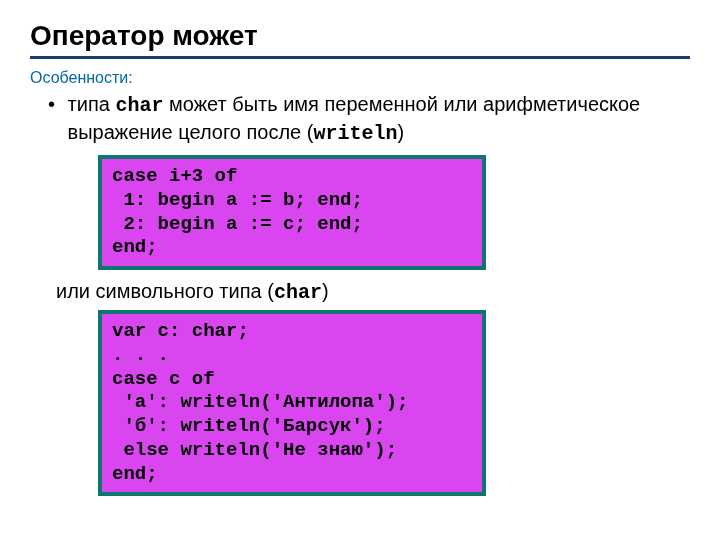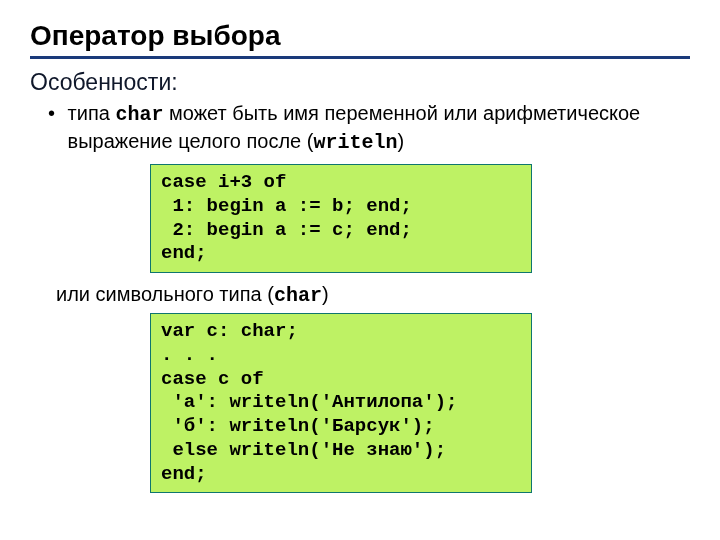--- a/index.html
+++ b/index.html
@@ -14,22 +14,22 @@
     box-sizing: border-box;
   }
   h1 {
     font-size: 28px;
     font-weight: bold;
     margin: 0 0 6px 0;
     padding: 0 0 4px 0;
     border-bottom: 3px solid #1a3a7a;
   }
   .features-label {
-    color: #0f172a;
-    font-size: 23px;
+    color: #0369a1;
+    font-size: 16px;
     margin: 10px 0 4px 0;
   }
   .bullet-row {
     margin: 2px 0 8px 18px;
     line-height: 1.35;
   }
   .bullet-dot {
     display: inline-block;
     width: 14px;
     vertical-align: top;
@@ -37,39 +37,39 @@
   .bullet-text {
     display: inline-block;
     width: 580px;
     vertical-align: top;
   }
   .kw {
     font-family: "Courier New", monospace;
     font-weight: bold;
   }
   .code-box {
-    background: #bef264;
-    border: 1px solid #0f766e;
+    background: #d946ef;
+    border: 4px solid #0f766e;
     font-family: "Courier New", monospace;
     font-weight: bold;
     font-size: 19px;
     line-height: 1.25;
     padding: 6px 10px;
-    margin: 6px 0 10px 120px;
+    margin: 6px 0 10px 68px;
     width: 360px;
     white-space: pre;
   }
   .or-line {
     margin: 0 0 6px 26px;
   }
 </style>
 </head>
 <body>
 
-<h1>Оператор выбора</h1>
+<h1>Оператор может</h1>
 
 <div class="features-label">Особенности:</div>
 
 <div class="bullet-row">
   <span class="bullet-dot">•</span>
   <span class="bullet-text">
     <span>типа </span><span class="kw">char</span><span> может быть имя переменной или арифметическое выражение целого после (</span><span class="kw">writeln</span><span>)</span>
   </span>
 </div>
 

